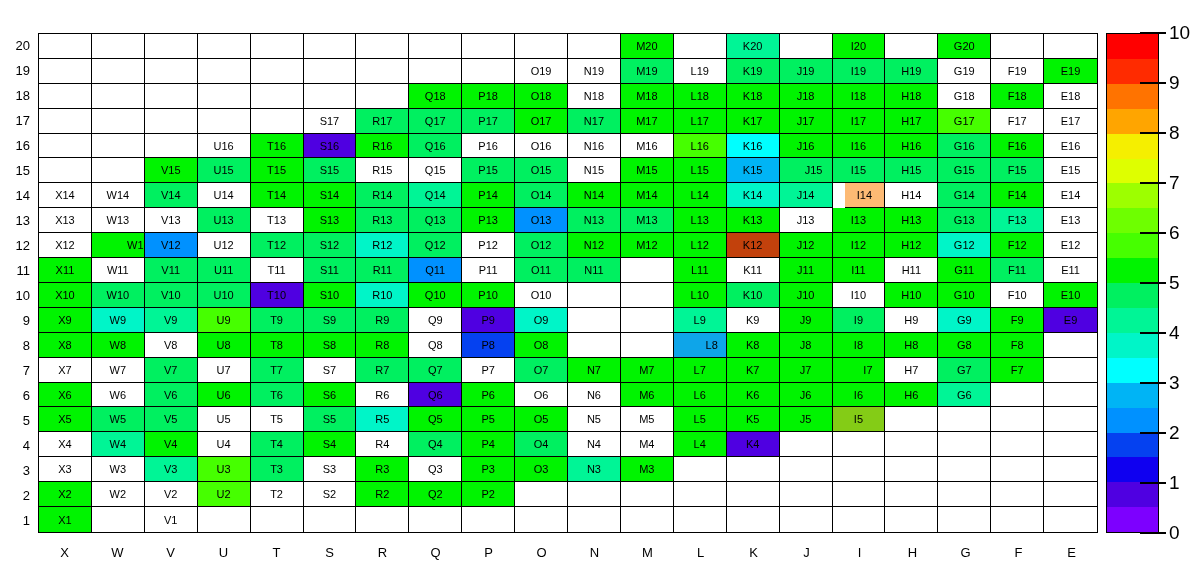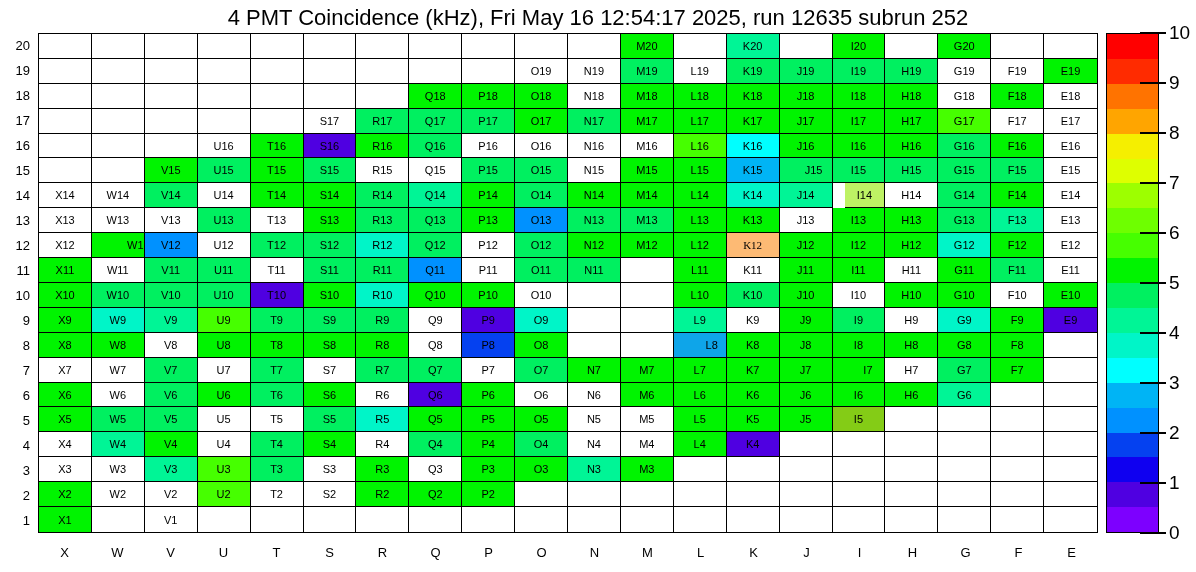--- a/index.html
+++ b/index.html
@@ -40,21 +40,20 @@
   .cbtick{position:absolute;height:2px;background:#000;width:26px;left:1140px;}
   .cbticklab{
     position:absolute;left:1169px;width:30px;height:22px;line-height:22px;
     text-align:left;font-size:19px;color:#000;
   }
 </style>
 </head>
 <body>
 
 <div id="canvas">
-  <div id="title">4 PMT Coincidence (kHz), Fri May 16 12:54:17 2025, run 12635 subrun 252</div>
   <div id="grid">
       <div class="cell" style="background: rgb(255, 255, 255);"></div>
       <div class="cell" style="background: rgb(255, 255, 255);"></div>
       <div class="cell" style="background: rgb(255, 255, 255);"></div>
       <div class="cell" style="background: rgb(255, 255, 255);"></div>
       <div class="cell" style="background: rgb(255, 255, 255);"></div>
       <div class="cell" style="background: rgb(255, 255, 255);"></div>
       <div class="cell" style="background: rgb(255, 255, 255);"></div>
       <div class="cell" style="background: rgb(255, 255, 255);"></div>
       <div class="cell" style="background: rgb(255, 255, 255);"></div>
@@ -177,21 +176,21 @@
       <div class="cell" style="background: rgb(0, 244, 0);">S14</div>
       <div class="cell" style="background: rgb(0, 240, 96);">R14</div>
       <div class="cell" style="background: rgb(0, 245, 150);">Q14</div>
       <div class="cell" style="background: rgb(0, 244, 0);">P14</div>
       <div class="cell" style="background: rgb(0, 240, 96); text-align: right;">O14</div>
       <div class="cell" style="background: rgb(0, 244, 0);">N14</div>
       <div class="cell" style="background: rgb(0, 244, 0);">M14</div>
       <div class="cell" style="background: rgb(0, 244, 0);">L14</div>
       <div class="cell" style="background: rgb(0, 245, 200);">K14</div>
       <div class="cell" style="background: rgb(0, 245, 150);">J14</div>
-      <div class="cell" style="background: #bef264; margin-left: 12px;">I14</div>
+      <div class="cell" style="background: #fdba74; margin-left: 12px;">I14</div>
       <div class="cell" style="background: rgb(255, 255, 255);">H14</div>
       <div class="cell" style="background: rgb(0, 240, 96);">G14</div>
       <div class="cell" style="background: rgb(0, 244, 0);">F14</div>
       <div class="cell lastcol" style="background: rgb(255, 255, 255);">E14</div>
       <div class="cell" style="background: rgb(255, 255, 255);">X13</div>
       <div class="cell" style="background: rgb(255, 255, 255);">W13</div>
       <div class="cell" style="background: rgb(255, 255, 255);">V13</div>
       <div class="cell" style="background: rgb(0, 240, 96);">U13</div>
       <div class="cell" style="background: rgb(255, 255, 255);">T13</div>
       <div class="cell" style="background: rgb(0, 244, 0);">S13</div>
@@ -215,21 +214,21 @@
       <div class="cell" style="background: rgb(255, 255, 255);">U12</div>
       <div class="cell" style="background: rgb(0, 240, 96);">T12</div>
       <div class="cell" style="background: rgb(0, 240, 96);">S12</div>
       <div class="cell" style="background: rgb(0, 245, 200);">R12</div>
       <div class="cell" style="background: rgb(0, 240, 96);">Q12</div>
       <div class="cell" style="background: rgb(255, 255, 255);">P12</div>
       <div class="cell" style="background: rgb(0, 240, 96);">O12</div>
       <div class="cell" style="background: rgb(0, 244, 0);">N12</div>
       <div class="cell" style="background: rgb(0, 244, 0);">M12</div>
       <div class="cell" style="background: rgb(0, 244, 0);">L12</div>
-      <div class="cell" style="background: #fdba74; font-family: Liberation Serif, serif;">K12</div>
+      <div class="cell" style="background: #c2410c;">K12</div>
       <div class="cell" style="background: rgb(0, 244, 0);">J12</div>
       <div class="cell" style="background: rgb(0, 244, 0);">I12</div>
       <div class="cell" style="background: rgb(0, 244, 0);">H12</div>
       <div class="cell" style="background: rgb(0, 245, 200);">G12</div>
       <div class="cell" style="background: rgb(0, 244, 0);">F12</div>
       <div class="cell lastcol" style="background: rgb(255, 255, 255);">E12</div>
       <div class="cell" style="background: rgb(0, 244, 0);">X11</div>
       <div class="cell" style="background: rgb(255, 255, 255);">W11</div>
       <div class="cell" style="background: rgb(0, 240, 96);">V11</div>
       <div class="cell" style="background: rgb(0, 240, 96);">U11</div>

